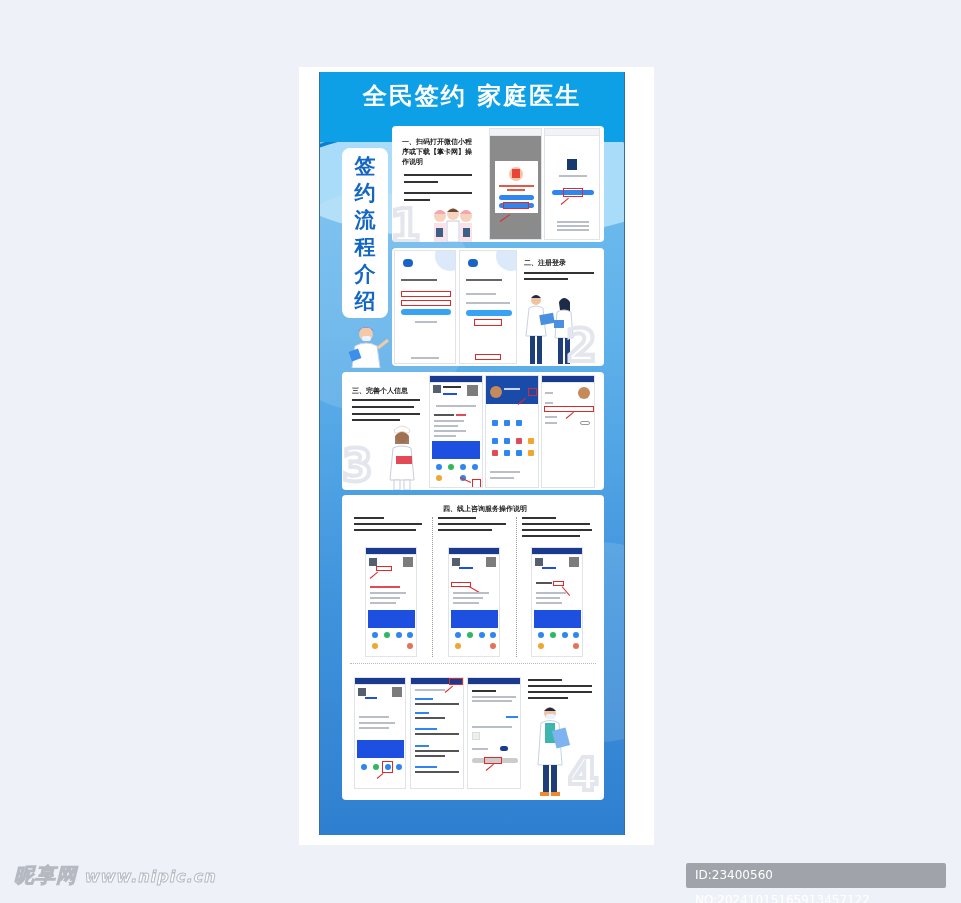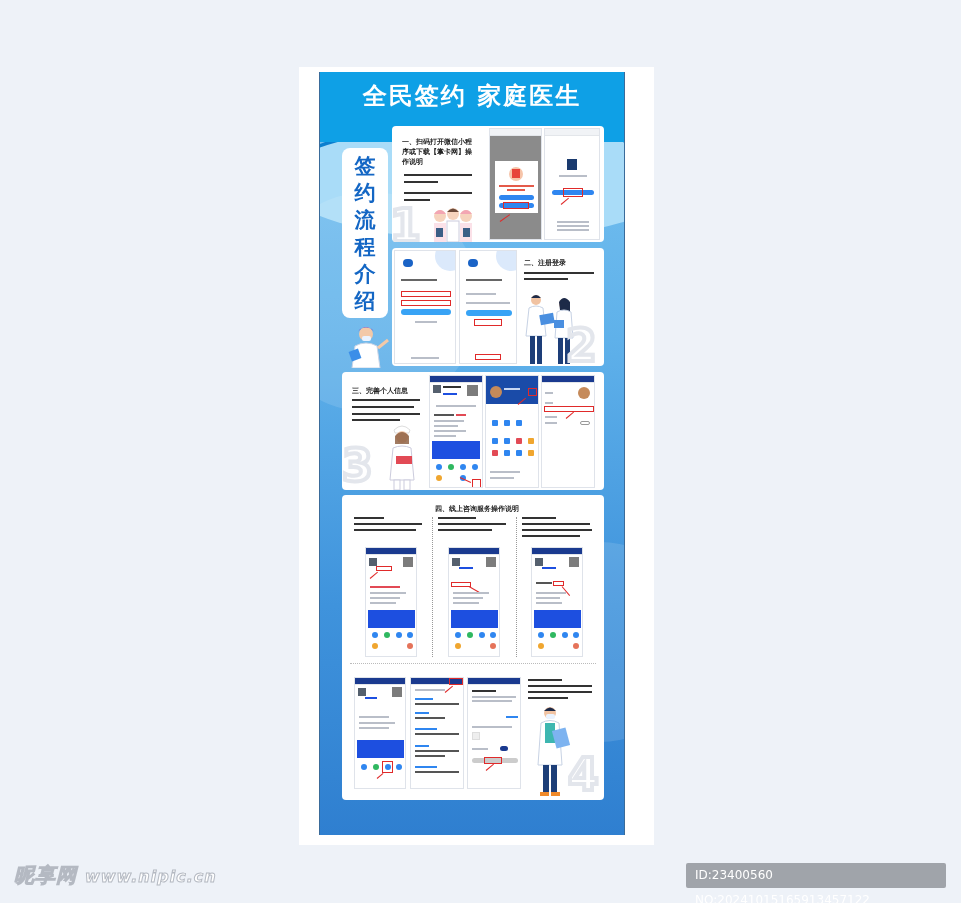--- a/index.html
+++ b/index.html
@@ -251,21 +251,21 @@
       <div class="txt" style="left:3px;top:26px;width:8px;"></div>
       <div class="redbox" style="left:2px;top:30px;width:50px;height:6px;"></div>
       <div class="redarrow" style="left:24px;top:42px;width:10px;transform:rotate(-40deg);"></div>
       <div class="txt" style="left:3px;top:40px;width:12px;"></div>
       <div class="txt" style="left:3px;top:46px;width:12px;"></div>
       <div style="position:absolute;right:4px;top:45px;width:10px;height:4px;border:1px solid #999;border-radius:2px;"></div>
     </div>
   </div>
 
   <div class="card c4">
-    <div class="card-title" style="left:4px;top:9px;width:100%;text-align:center;">四、线上咨询服务操作说明</div>
+    <div class="card-title" style="left:12px;top:9px;width:100%;text-align:center;">四、线上咨询服务操作说明</div>
 
     <div class="tline" style="left:12px;top:22px;width:30px;"></div>
     <div class="tline" style="left:12px;top:28px;width:68px;"></div>
     <div class="tline" style="left:12px;top:34px;width:62px;"></div>
     <div class="divider-v" style="left:90px;top:22px;height:140px;"></div>
     <div class="tline" style="left:96px;top:22px;width:38px;"></div>
     <div class="tline" style="left:96px;top:28px;width:68px;"></div>
     <div class="tline" style="left:96px;top:34px;width:54px;"></div>
     <div class="divider-v" style="left:174px;top:22px;height:140px;"></div>
     <div class="tline" style="left:180px;top:22px;width:34px;"></div>

